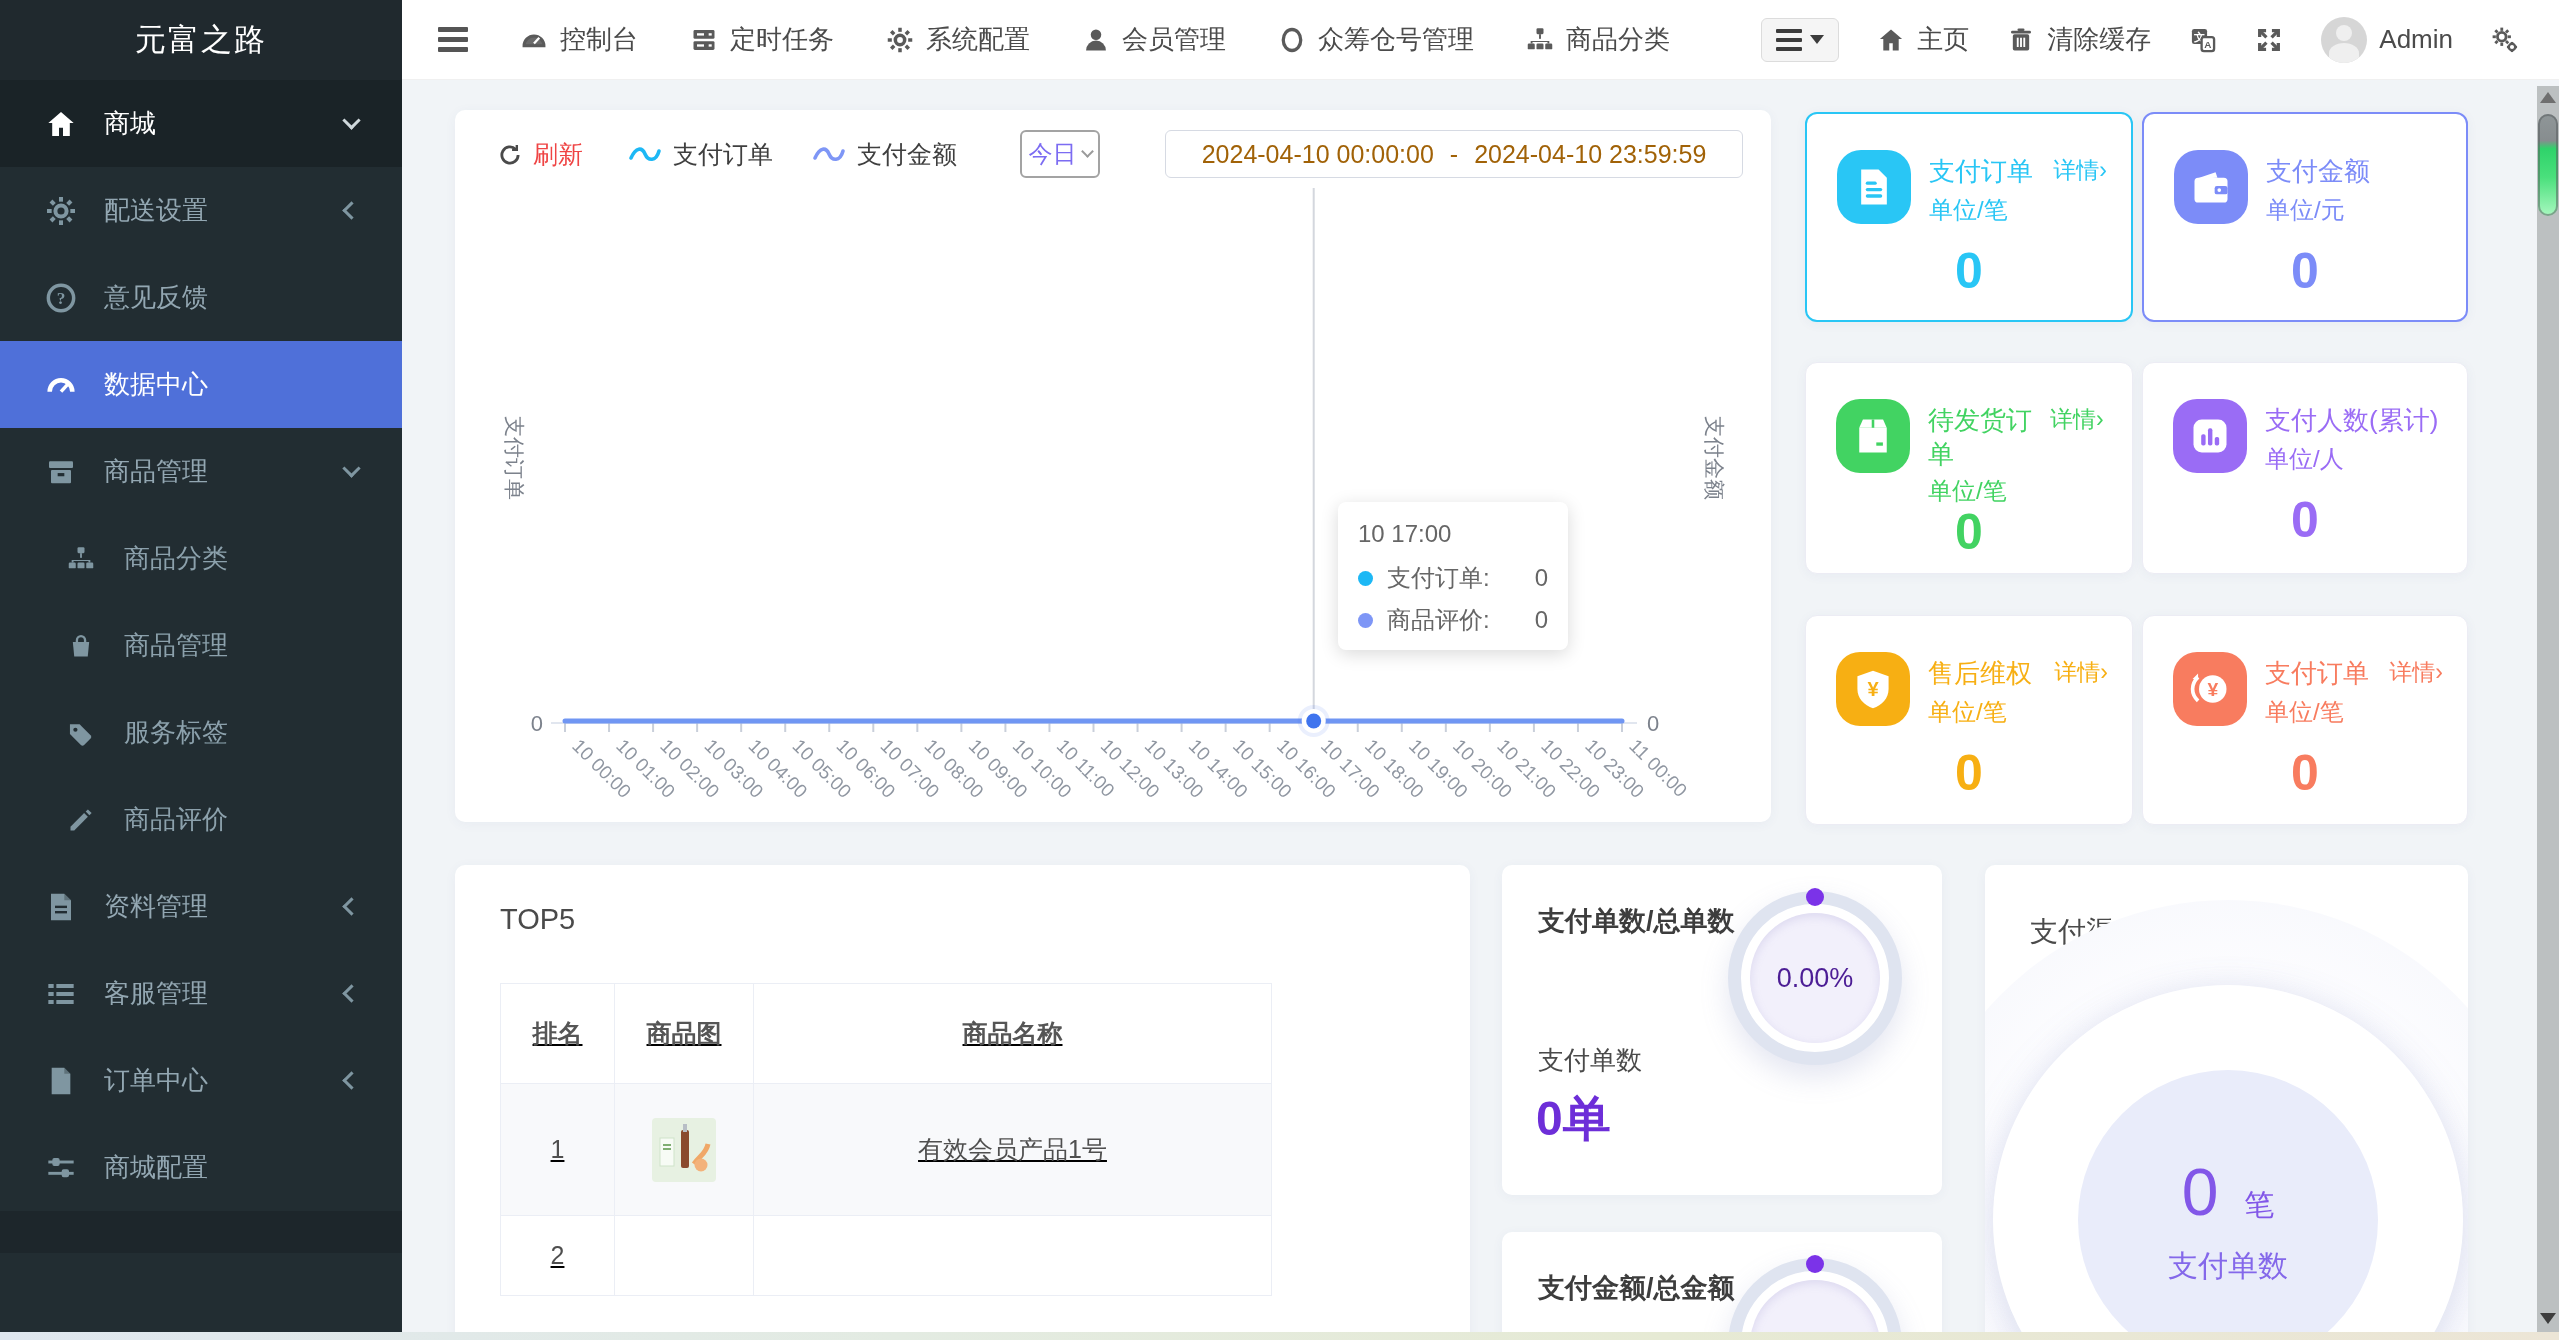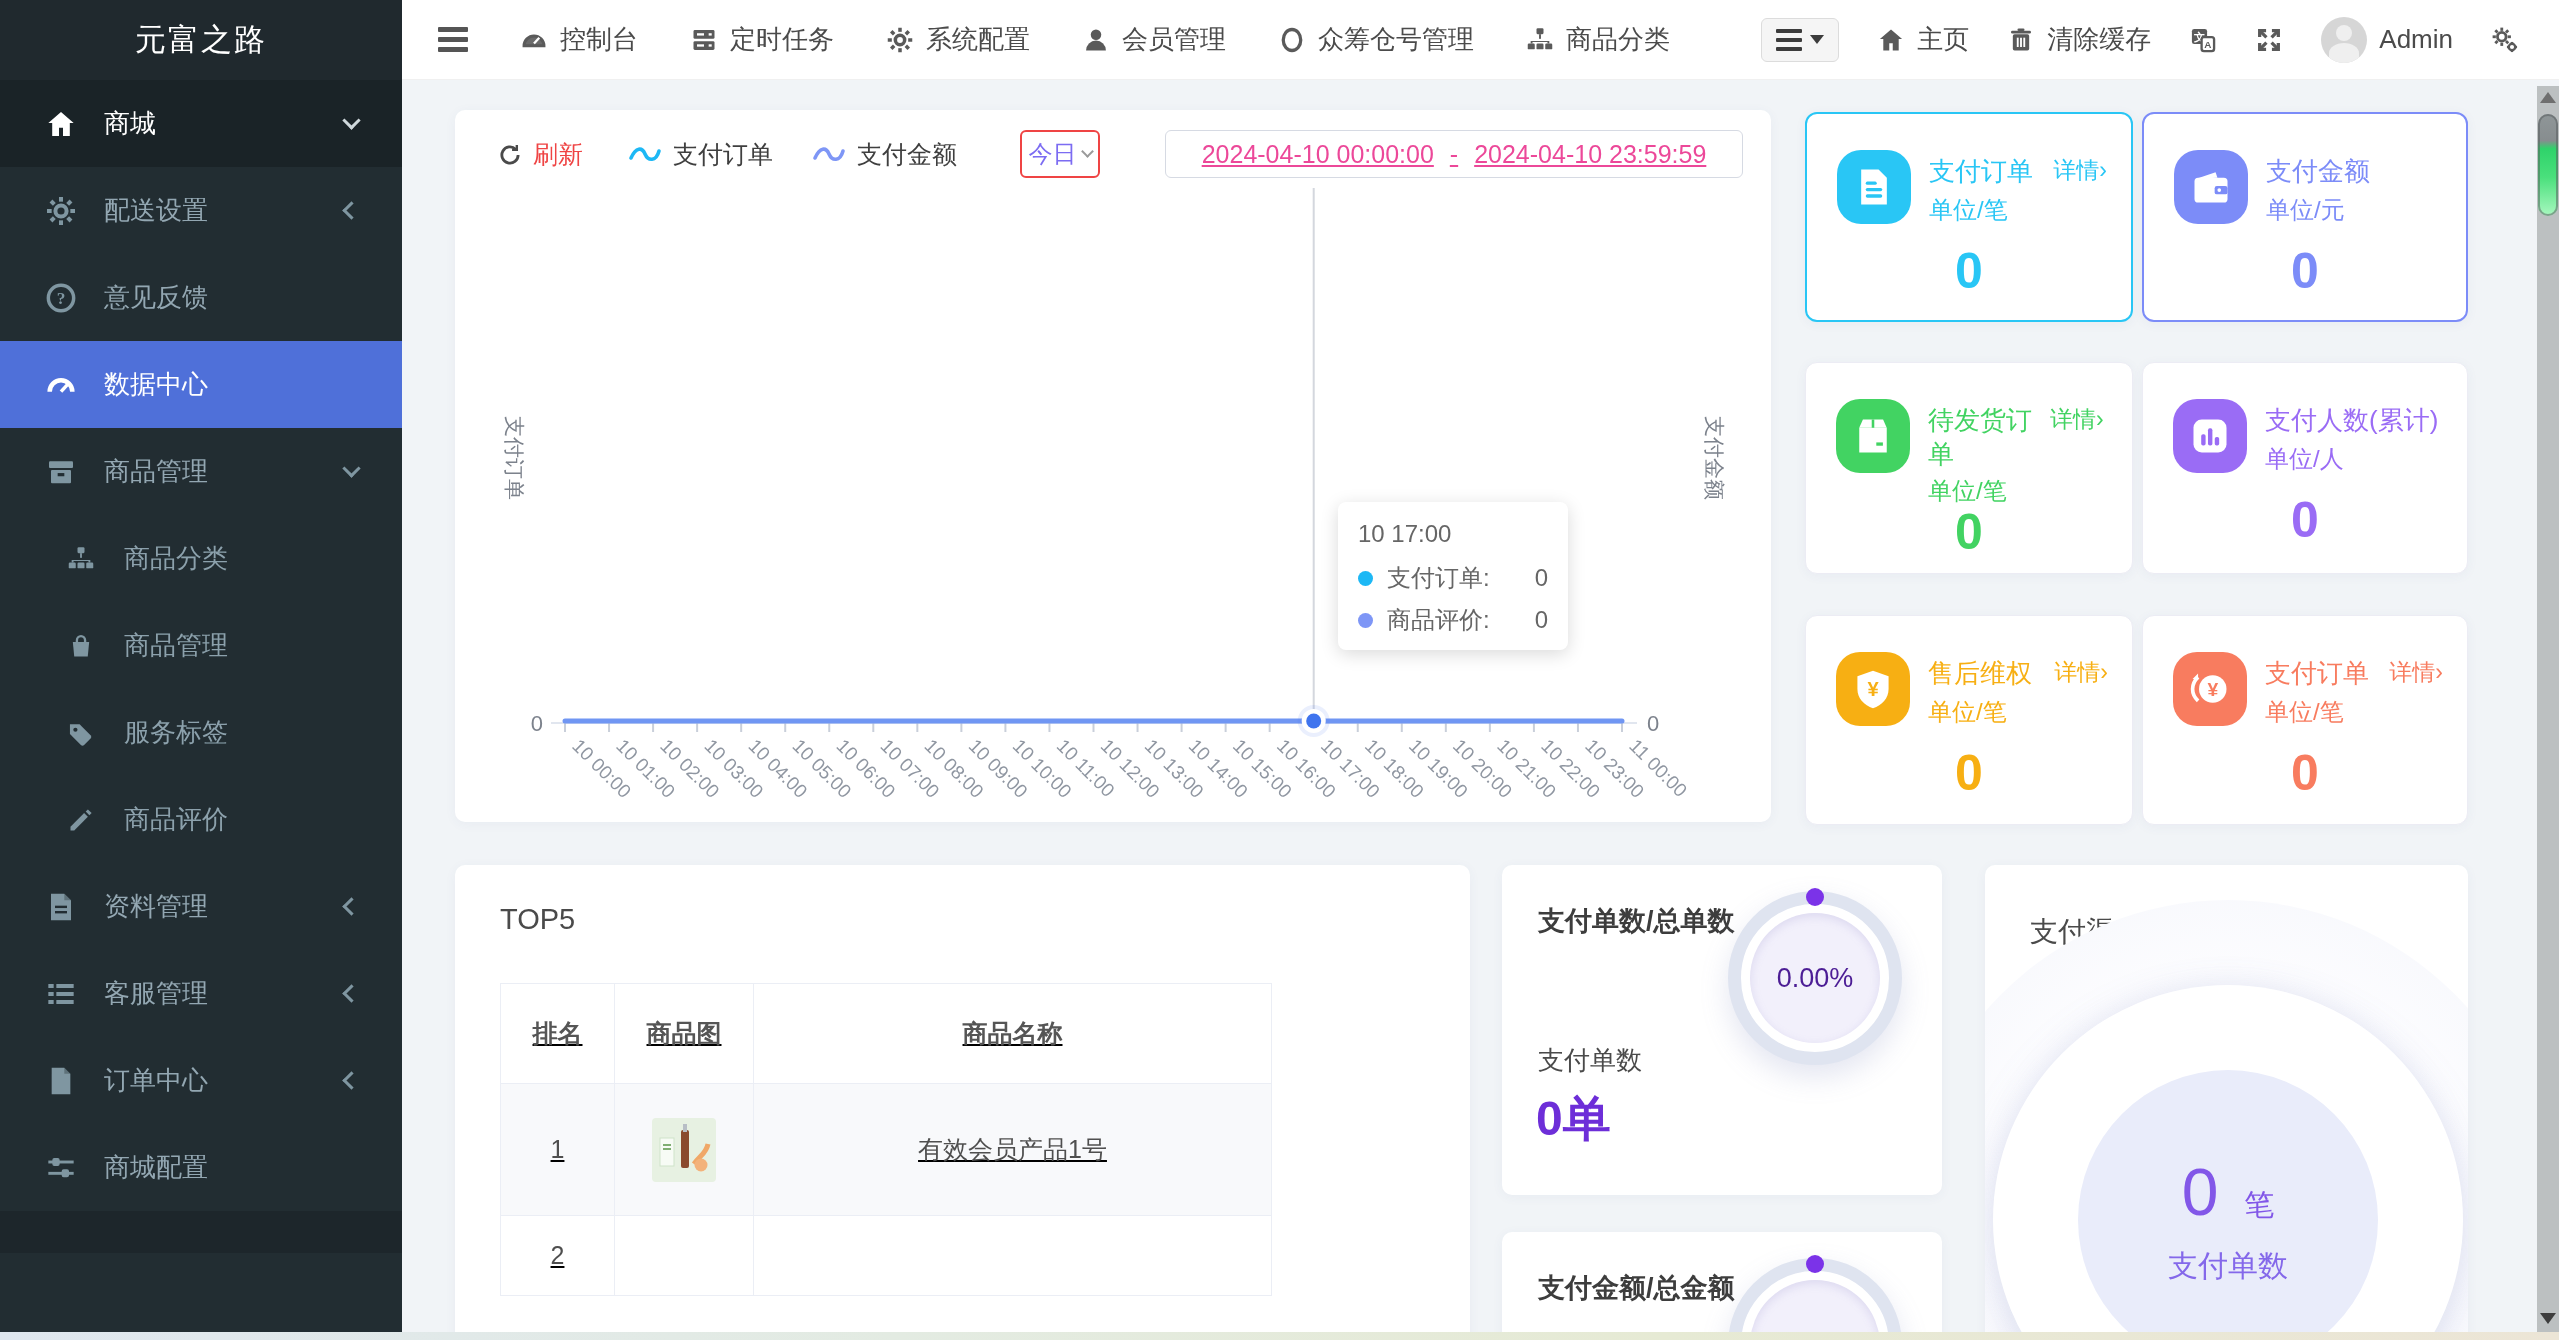--- a/index.html
+++ b/index.html
@@ -44,23 +44,23 @@
   .main { position:absolute; left:402px; top:80px; right:0; bottom:0; background:#f1f4f7; }
   .panel { position:absolute; background:#fff; border-radius:10px; box-shadow:0 2px 12px rgba(60,80,130,.05); }
 
   
   #chart-panel { left:53px; top:30px; width:1316px; height:712px; }
   .ch-head { position:absolute; top:20px; left:0; right:0; height:50px; }
   .refresh { position:absolute; left:42px; top:8px; display:flex; align-items:center; gap:10px; font-size:25px; color:#ef4444; cursor:pointer; }
   .refresh svg { width:26px; height:26px; }
   .legend { position:absolute; top:8px; display:flex; align-items:center; gap:10px; font-size:25px; color:#3f3f3f; cursor:pointer; }
   #legend-1 { left:172px; } #legend-2 { left:356px; }
-  .range-btn { position:absolute; left:565px; top:0; width:80px; height:48px; border:2px solid #ef4444; border-radius:6px; color:#7c6cf2; font-size:24px; display:flex; align-items:center; justify-content:center; gap:6px; background:#fff; cursor:pointer; }
+  .range-btn { position:absolute; left:565px; top:0; width:80px; height:48px; border:2px solid #a3a3a3; border-radius:6px; color:#7c6cf2; font-size:24px; display:flex; align-items:center; justify-content:center; gap:6px; background:#fff; cursor:pointer; }
   .range-btn .vchev { width:9px; height:9px; border-right:2px solid #9a9a9a; border-bottom:2px solid #9a9a9a; transform:rotate(45deg); margin-top:-5px; }
-  .date-box { position:absolute; left:710px; top:0; width:578px; height:48px; border:1px solid #d6dae3; border-radius:6px; display:flex; align-items:center; justify-content:center; gap:16px; font-size:25px; color:#ec4899; background:#fff; cursor:pointer;text-decoration:underline; }
+  .date-box { position:absolute; left:710px; top:0; width:578px; height:48px; border:1px solid #d6dae3; border-radius:6px; display:flex; align-items:center; justify-content:center; gap:16px; font-size:25px; color:#a16207; background:#fff; cursor:pointer; }
   #chart-svg { position:absolute; left:0; top:0; }
   .tooltip { position:absolute; left:883px; top:392px; width:230px; height:148px; background:#fff; border-radius:8px; box-shadow:0 4px 18px rgba(0,0,0,.15); padding:18px 20px; z-index:3; }
   .tt-title { font-size:24px; color:#666; margin-bottom:14px; }
   .tt-row { display:flex; align-items:center; font-size:24px; color:#666; margin-top:10px; }
   .tt-dot { width:15px; height:15px; border-radius:50%; background:var(--accent); margin-right:14px; flex:none; }
   .tt-val { margin-left:auto; }
   .lg-wave { width:36px; height:24px; }
 
   
   .card { border-radius:12px; background:#fff; border:1px solid #ececf4; }

